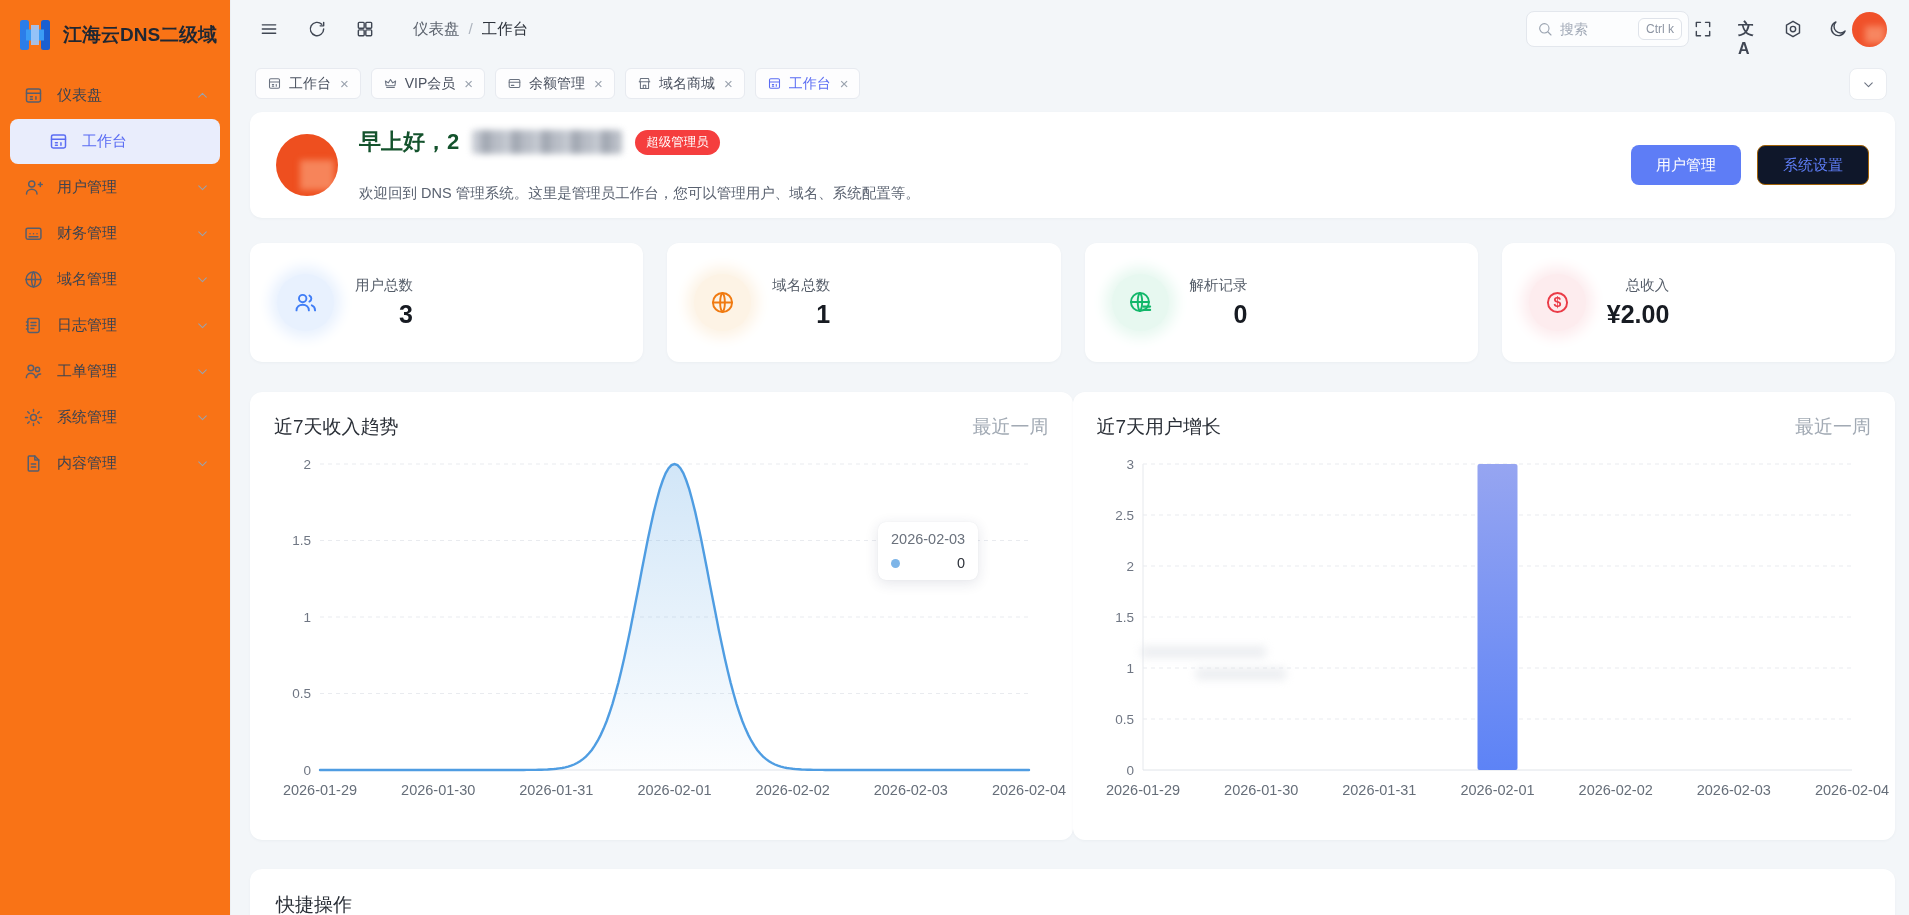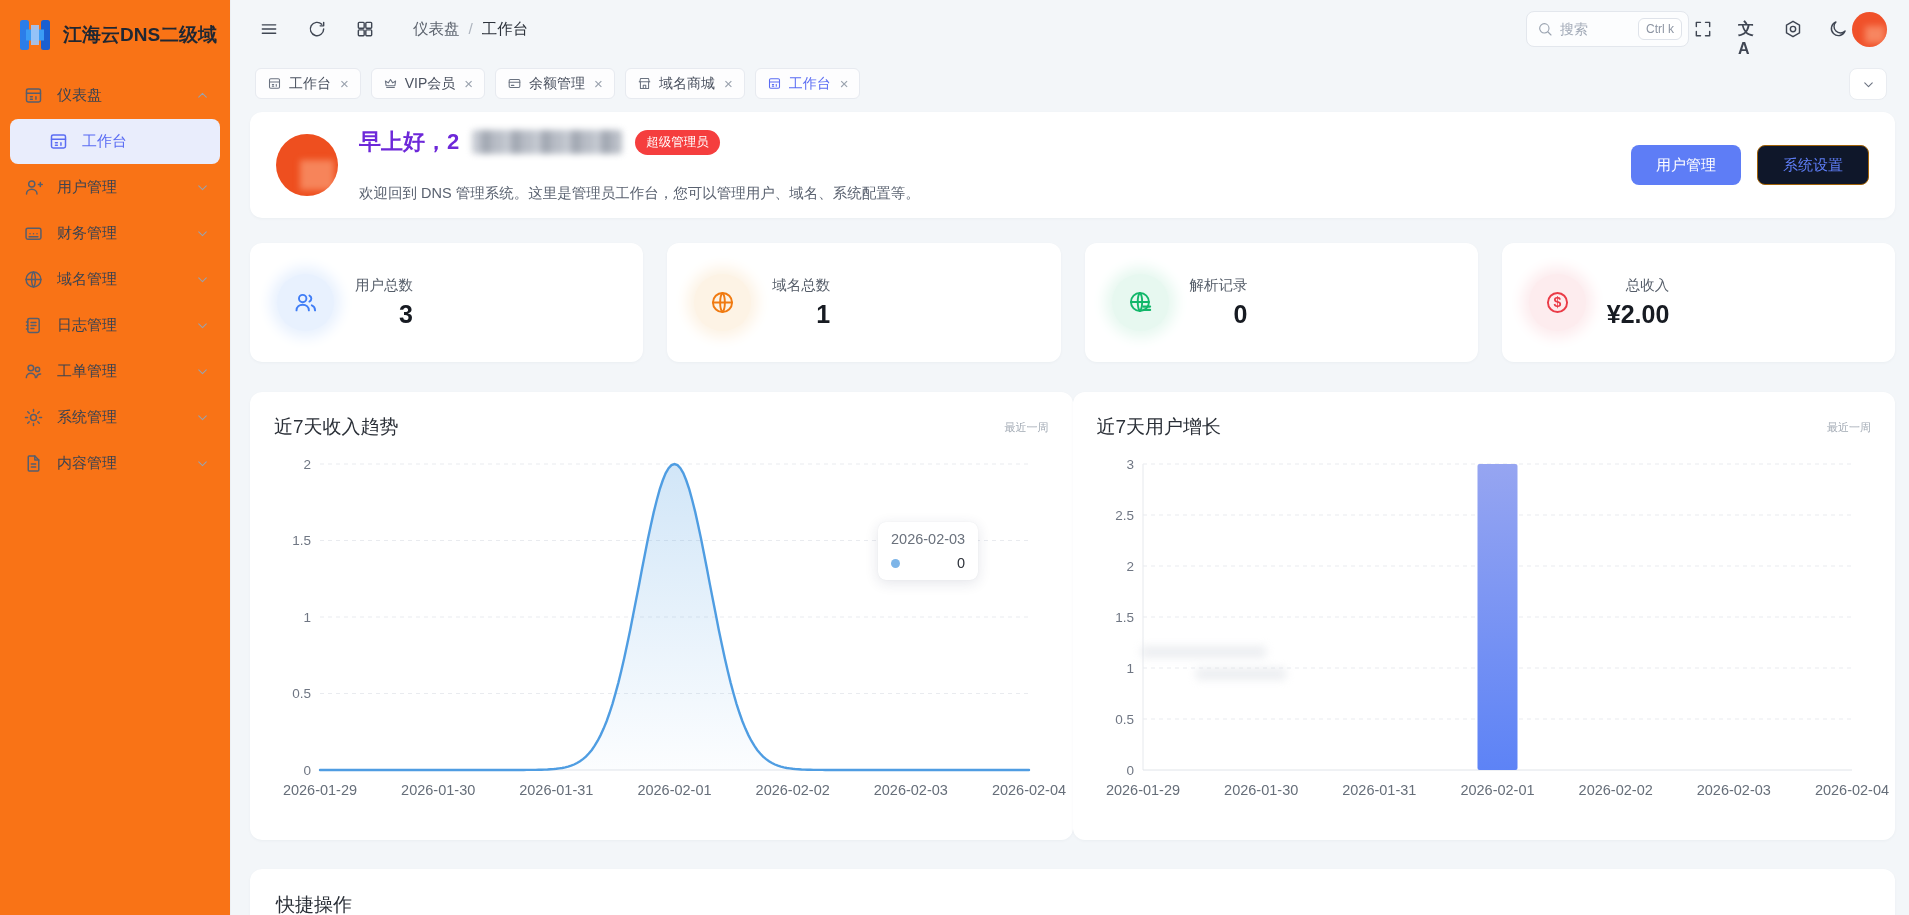--- a/index.html
+++ b/index.html
@@ -57,42 +57,42 @@
     margin-top:8px; }
   .tabs-collapse .tb-ic { width:15px; height:15px; }
 
   
   .content { flex:1; padding:8px 14px 0 19px; overflow:hidden; }
   .card { background:#fff; border-radius:12px; box-shadow:0 1px 3px rgba(25,40,70,.04); }
 
   .welcome-card { height:106px; display:flex; align-items:center; gap:21px; padding:0 26px; margin-bottom:25px; }
   .avatar-big { width:62px; height:62px; border-radius:50%; background:#ee4f1f; position:relative; overflow:hidden; flex:none; }
   .greet-line { display:flex; align-items:center; gap:13px; }
-  .greet-text { font-size:22px; font-weight:700; color:#6d28d9; }
+  .greet-text { font-size:22px; font-weight:700; color:#14532d; }
   .blur-name { width:150px; height:24px; border-radius:3px; opacity:.8; filter:blur(3px);
     background:repeating-linear-gradient(90deg,#b6bcc6 0 9px,#8d94a1 9px 19px,#a7adb8 19px 30px); }
   .badge { background:#f53e3e; color:#fff; font-size:12.5px; padding:4px 11px; border-radius:999px; white-space:nowrap; }
   .welcome-sub { font-size:14.5px; color:#5a6270; margin-top:27px; }
   .welcome-btns { margin-left:auto; display:flex; gap:16px; }
   .btn { height:40px; padding:0 25px; border-radius:8px; font-size:15px; cursor:pointer; font-family:inherit; }
   .btn-primary { background:#5e7df6; color:#fff; border:none; }
   .btn-outline { background:#0f172a; color:#5e7df6; border:1px solid #a16207; }
 
   .stats-grid { display:grid; grid-template-columns:repeat(4,1fr); gap:24px; margin-bottom:30px;text-align:right; }
   .stat-card { height:119px; display:flex; align-items:center; gap:21px; padding:0 27px; }
   .stat-icon { width:57px; height:57px; border-radius:50%; display:flex; align-items:center; justify-content:center; flex:none; }
   .stat-icon svg { width:27px; height:27px; }
   .stat-label { font-size:14.5px; color:#555d69; }
   .stat-value { font-size:25px; font-weight:700; color:#171b22; margin-top:5px; }
 
   .charts-grid { display:grid; grid-template-columns:1fr 1fr; margin-bottom:29px; }
   .chart-card { height:448px; padding:22px 24px; }
   .chart-head { display:flex; justify-content:space-between; align-items:center; }
   .chart-title { font-size:19px; font-weight:500; color:#2a2f37; }
-  .chart-range { font-size:11px; color:#a2aab4;text-align:right; }
+  .chart-range { font-size:19px; color:#a2aab4;text-align:right; }
   .chart-body { position:relative; margin-top:8px; }
   .chart-body svg { overflow:visible; display:block; }
   .chart-tooltip { position:absolute; left:604px; top:74px; background:#fff; border-radius:8px; z-index:2;
     box-shadow:0 3px 14px rgba(31,45,80,.12), 0 0 1px rgba(31,45,80,.1); padding:9px 13px; min-width:82px; }
   .tt-date { font-size:14.5px; color:#6a717c; white-space:nowrap; }
   .tt-row { display:flex; align-items:center; margin-top:8px; }
   .tt-dot { width:9px; height:9px; border-radius:50%; background:#7db5e8; }
   .tt-val { font-size:14.5px; color:#2e333b; margin-left:auto; padding-left:40px; }
   .watermark { position:absolute; left:44px; top:198px; filter:blur(4px); opacity:.45; }
   .watermark i { display:block; border-radius:3px; background:#d6dae1; }

